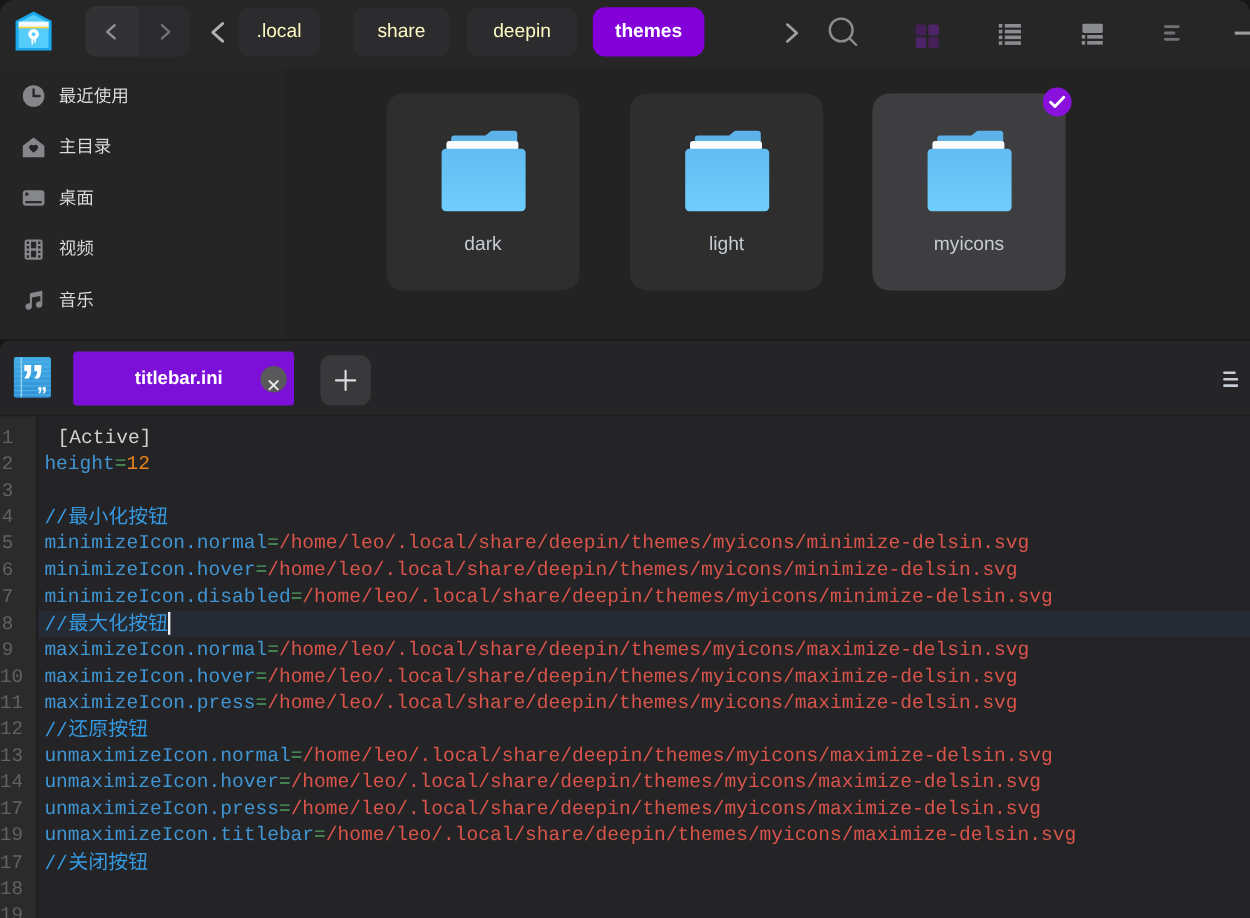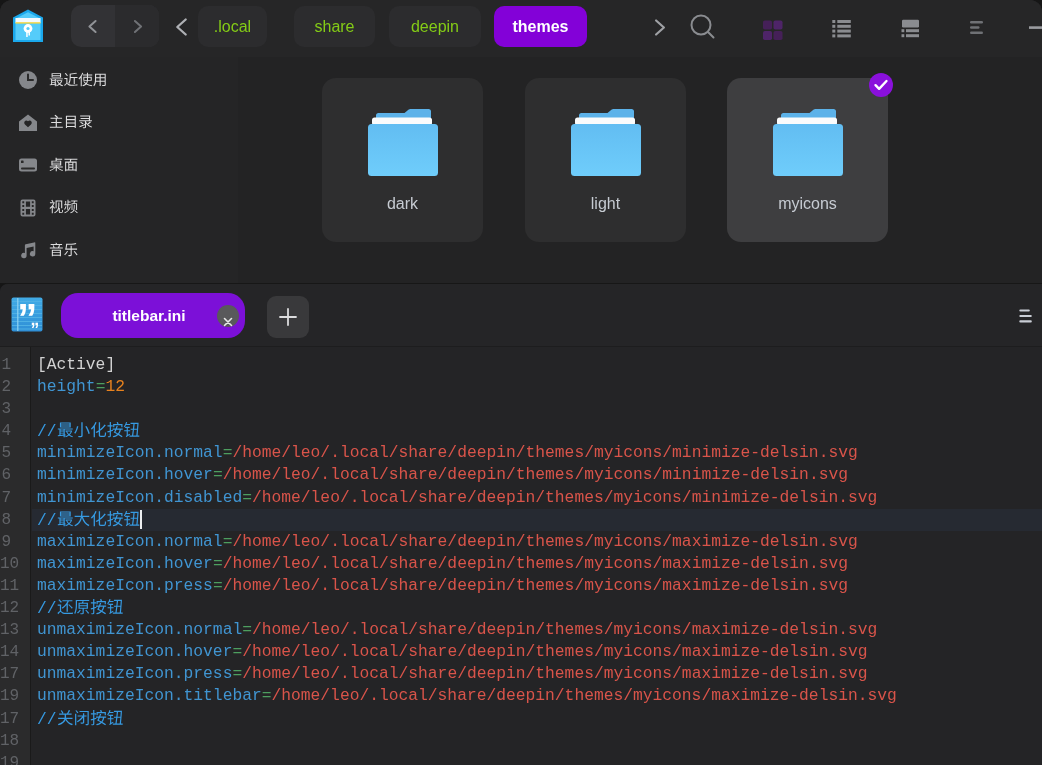--- a/index.html
+++ b/index.html
@@ -1,51 +1,51 @@
 <!DOCTYPE html>
 <html><head><meta charset="utf-8"><style>
 * { margin:0; padding:0; box-sizing:border-box; }
 html,body { width:1042px; height:765px; overflow:hidden; background:#161616;
   font-family:"Liberation Sans",sans-serif; }
 #fm { position:absolute; left:0; top:0; width:1042px; height:283px;
   background:#232324; border-radius:12px 12px 0 0; overflow:hidden; }
 #fmbar { position:absolute; left:0; top:0; width:1042px; height:57px; background:#262627; }
 #fmside { position:absolute; left:0; top:57px; width:238px; height:226px; background:#252526; }
 .crumb { position:absolute; top:6px; height:41px; border-radius:10px; background:#2c2c2e;
-  color:#84cc16; font-size:16px; font-weight:500; text-align:center; line-height:41px; z-index:3; }
+  color:#fef9c3; font-size:16px; font-weight:500; text-align:center; line-height:41px; z-index:3; }
 .sitem { position:absolute; left:17px; height:42px; display:flex; align-items:center; }
 .sic { margin-right:11px; margin-left:1px; }
 .slab svg { display:block; }
 .tile { position:absolute; top:78px; width:161px; height:164px; border-radius:14px; }
 .fold { position:absolute; left:45px; top:28px; }
 .flab { position:absolute; left:0; width:161px; top:117px; text-align:center;
   font-size:16px; color:#c6cbd2; }
 .badge { position:absolute; right:-6px; top:-6px; }
 #ed { position:absolute; left:0; top:283px; width:1042px; height:482px;
   background:#242426; border-radius:8px 0 0 0; overflow:hidden; border-top:1px solid #171717; }
 #edbar { position:absolute; left:0; top:0; width:1042px; height:63px; background:#252527;
   border-bottom:1px solid #1d1d1e; }
-#tab { position:absolute; left:61px; top:9px; width:184px; height:45px; border-radius:17px;
+#tab { position:absolute; left:61px; top:9px; width:184px; height:45px; border-radius:3px;
   background:#7c10d8; color:#fff; font-size:15.5px; font-weight:700;
   text-align:center; line-height:45px; padding-right:8px; }
 #tabx { position:absolute; right:6px; top:11.5px; width:22px; height:22px; border-radius:11px;
   background:#59595b; }
 #plus { position:absolute; left:267px; top:12px; width:42px; height:42px; border-radius:9px;
   background:#39393b; }
 #gut { position:absolute; left:0; top:63px; width:31px; height:419px; background:#2b2b2c;
   border-right:1px solid #1a1a1a; }
 .gn { height:22.1px; line-height:22.1px; text-align:right; padding-right:19px;
   font-family:"Liberation Mono",monospace; font-size:16px; color:#606266; }
 #gut { padding-top:7px; }
 #code { position:absolute; left:32px; top:63px; width:1010px; height:419px; padding-top:7px; }
 .ln { height:22.1px; line-height:22.1px; padding-left:5px; white-space:pre;
   font-family:"Liberation Mono",monospace; font-size:16.3px; letter-spacing:0; }
 .ln.cur { background:#262a32; }
 .k { color:#4095d2; } .e { color:#4d9e5f; } .v { color:#d9544a; }
-.n { color:#e8821e; } .c { color:#369ae2; } .w { color:#d2d2d2; }
+.n { color:#e8821e; } .c { color:#369ae2; } .w { color:#d2d2d2;margin-left:11px; }
 .cursor { display:inline-block; width:2px; height:19px; background:#eceef0;
   vertical-align:-4px; margin-left:0px; }
 .cjk { display:inline-block; }
 </style></head><body>
 <div id="fm">
   <div id="fmbar">
     <div style="position:absolute;left:12px;top:9px"><svg width="32" height="34" viewBox="0 0 32 34">
 <path d="M16 0.5 L31 8.5 V33 H1 V8.5 Z" fill="#1aa8ec"></path>
 <path d="M16 3.2 L28.5 9.8 V31 H3.5 V9.8 Z" fill="#55ccfa"></path>
 <rect x="3.5" y="9" width="25" height="5" fill="#f4faff"></rect>

